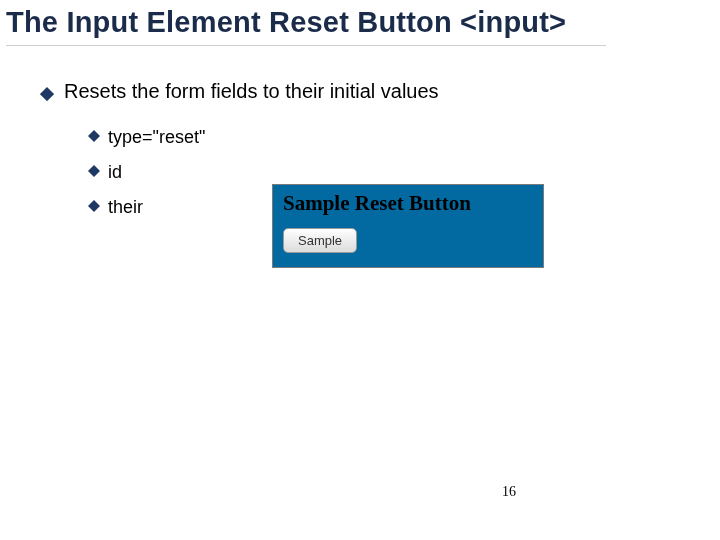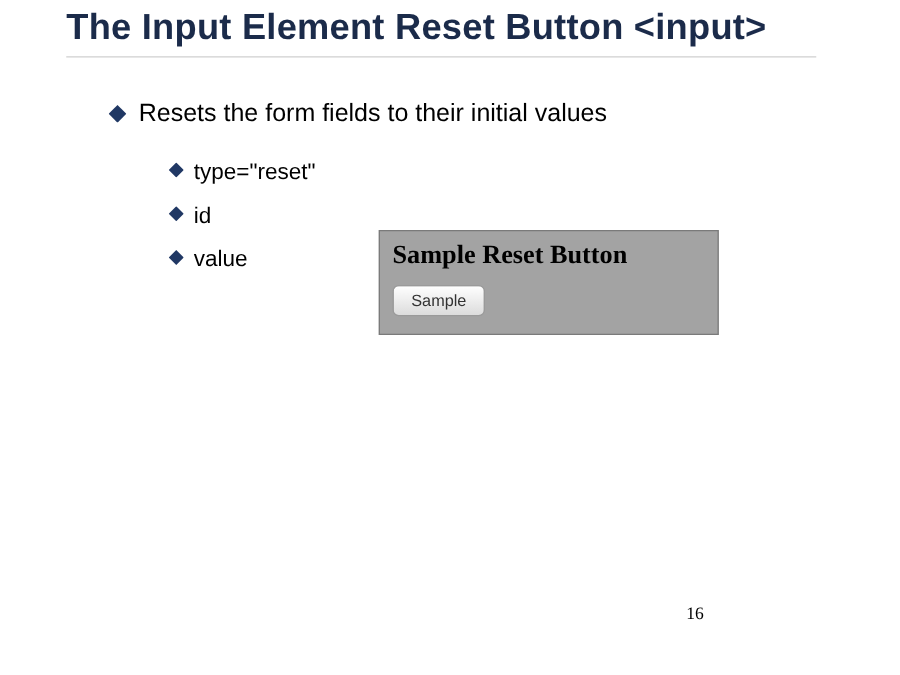--- a/index.html
+++ b/index.html
@@ -11,21 +11,20 @@
     font-family: "Trebuchet MS", "Lucida Sans", Verdana, sans-serif;
     color: #000;
     position: relative;
     overflow: hidden;
   }
   .slide {
     position: relative;
     width: 612px;
     height: 540px;
     box-sizing: border-box;
-    margin-left: 47px;
   }
   .title {
     position: absolute;
     top: 6px;
     left: 6px;
     right: 6px;
     font-size: 29px;
     font-weight: bold;
     color: #1b2b4a;
     border-bottom: 1px solid #cfcfcf;
@@ -33,21 +32,21 @@
     letter-spacing: 0.2px;
   }
   .content {
     position: absolute;
     top: 80px;
     left: 40px;
     right: 40px;
   }
   .bullet {
     display: flex;
-    align-items: flex-start;
+    align-items: center;
     margin-bottom: 24px;
     font-size: 20px;
     color: #000;
   }
   .bullet .dia {
     flex: 0 0 auto;
     margin-right: 10px;
     margin-top: 4px;
   }
   .sublist {
@@ -61,24 +60,24 @@
   }
   .subbullet .dia {
     margin-right: 8px;
     margin-top: 3px;
   }
   .dia svg { display: block; }
 
   .sample-box {
     position: absolute;
     top: 184px;
-    left: 256px;
+    left: 272px;
     width: 272px;
     border: 1px solid #7a7a7a;
-    background: #a3a3a3;
+    background: #0369a1;
     box-sizing: border-box;
   }
   .sample-header {
     font-family: Georgia, "Times New Roman", serif;
     font-weight: bold;
     font-size: 21px;
     color: #000;
     padding: 6px 10px 12px 10px;
   }
   .sample-body {
@@ -141,21 +140,21 @@
             </svg>
         </span>
         <span>id</span>
       </div>
       <div class="subbullet">
         <span class="dia">
           <svg width="12" height="12">
               <rect x="6" y="0" width="8.5" height="8.5" transform="rotate(45 6 0)" fill="#203864"></rect>
             </svg>
         </span>
-        <span>value</span>
+        <span>their</span>
       </div>
     </div>
 
   </div>
 
   <div class="sample-box">
     <div class="sample-header">Sample Reset Button</div>
     <div class="sample-body">
       <button type="button" class="reset-btn">Sample</button>
     </div>

